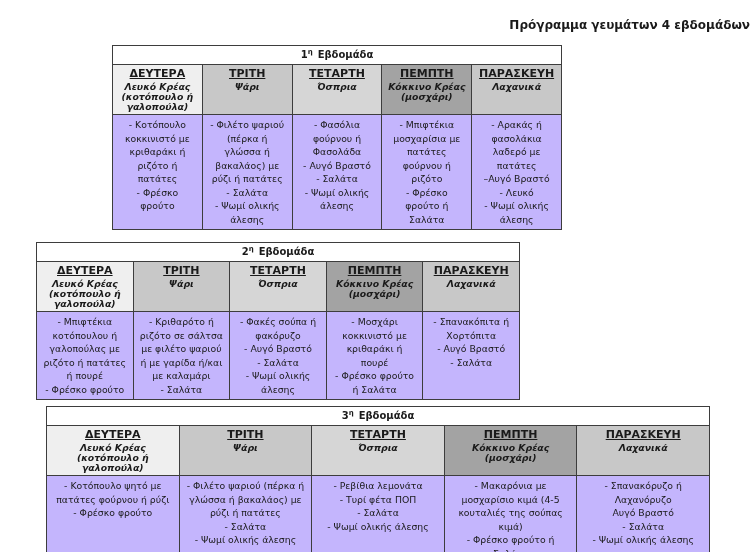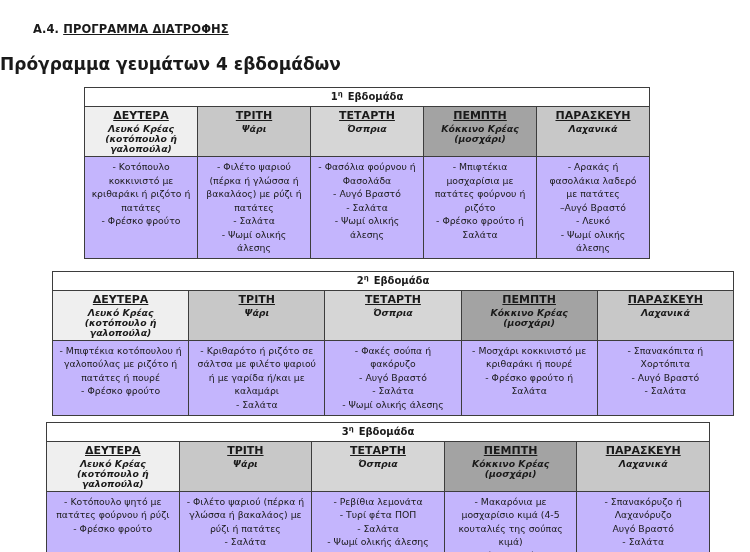--- a/index.html
+++ b/index.html
@@ -23,31 +23,31 @@
     font-weight: bold;
     letter-spacing: 0.1px;
   }
   .heading .underlined { text-decoration: underline; }
   .intro {
     margin: 17px 33px 0 33px;
     font-size: 11px;
   }
   .subtitle {
     margin: 18px 0 0 0;
-    text-align: left;
-    font-size: 17px;
+    text-align: right;
+    font-size: 12px;
     font-weight: bold;
   }
   table.tbl {
     border-collapse: collapse;
     table-layout: fixed;
     border: 1.5px solid #3d3d3d;
   }
-  .tbl-narrow { width: 566px; margin: 13px 0 0 84px; padding-left: 28px; }
-  .tbl-mid    { width: 682px; margin: 12px 0 0 52px; padding-left: 14px; }
+  .tbl-narrow { width: 450px; margin: 13px 0 0 112px; padding-left: 28px; }
+  .tbl-mid    { width: 484px; margin: 12px 0 0 36px; padding-left: 14px; }
   .tbl-wide   { width: 664px; margin: 6px 0 0 46px; }
   .tbl th, .tbl td {
     border: 1px solid #3d3d3d;
     text-align: center;
     vertical-align: top;
     padding: 2px 5px;
   }
   .wk-title {
     font-size: 10px;
     font-weight: bold;
@@ -81,21 +81,20 @@
   }
   .t1 td.menu { height: 62px; }
   .t2 td.menu { height: 68px; }
   .t3 td.menu { height: 82px; }
 </style>
 </head>
 <body>
 
 <div class="doc">
 
-  <div class="heading"><span>Α.4.</span> <span class="underlined">ΠΡΟΓΡΑΜΜΑ ΔΙΑΤΡΟΦΗΣ</span></div>
 
 
   <div class="subtitle">Πρόγραμμα γευμάτων 4 εβδομάδων</div>
 
   <table class="tbl tbl-narrow t1">
     <thead>
       <tr>
         <th colspan="5" class="wk-title"><span>1</span><sup>η</sup><span class="wk-label">Εβδομάδα</span></th>
       </tr>
       <tr>

